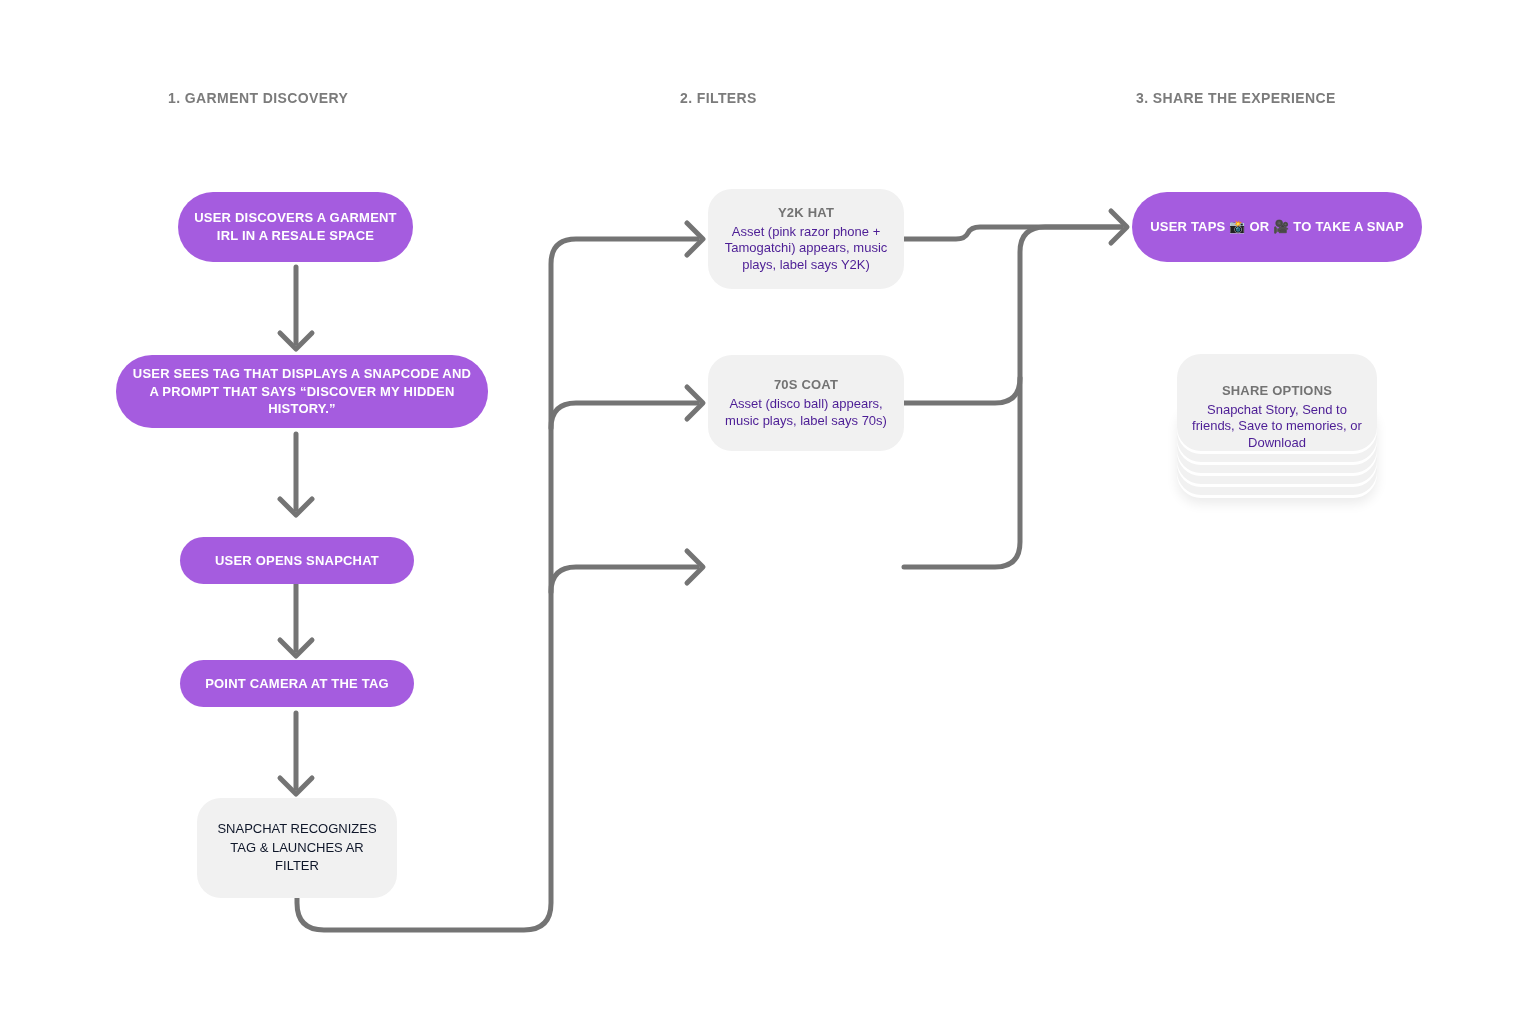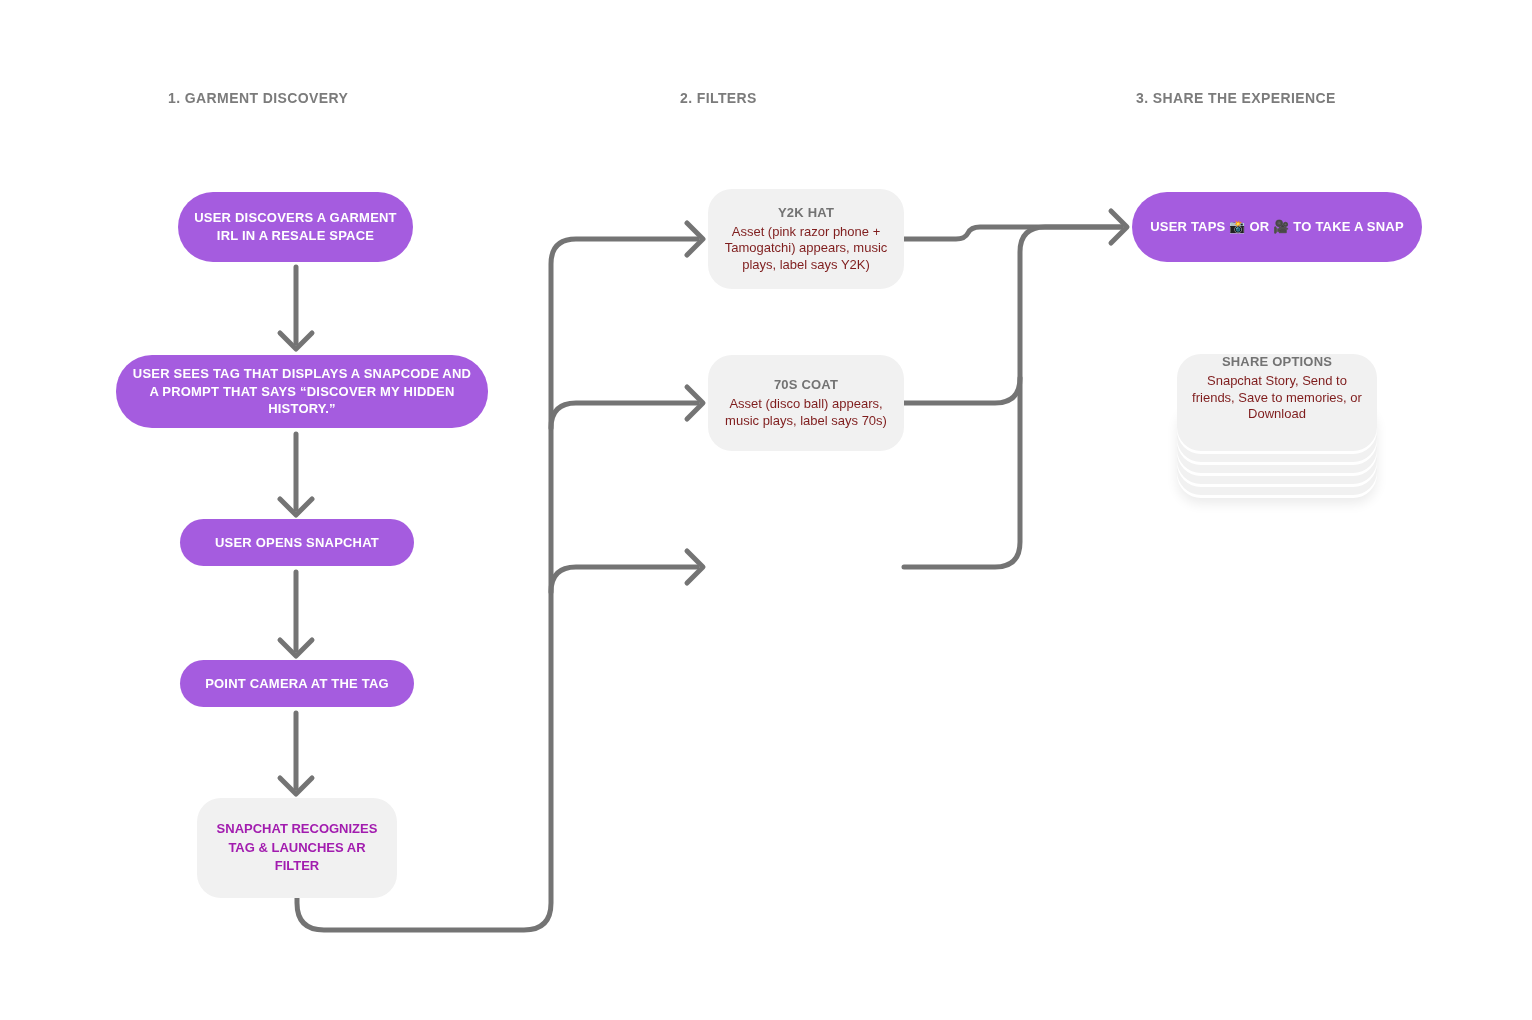--- a/index.html
+++ b/index.html
@@ -19,32 +19,32 @@
   .pill {
     background:#a55cdf; color:#ffffff; font-weight:700; font-size:13px;
     line-height:1.38; letter-spacing:.2px; white-space:pre-line;
   }
   .card { background:#f1f1f1; border-radius:24px; }
   .card-title {
     font-weight:700; font-size:13px; color:#737373; letter-spacing:.2px;
     margin-bottom:3px; white-space:pre-line; line-height:1.25;
   }
   .card-body {
-    font-size:13px; color:#7f1d1d; line-height:1.26; white-space:pre-line;
+    font-size:13px; color:#4c1d95; line-height:1.26; white-space:pre-line;
   }
-  .dark-note { font-weight:700; font-size:13px; color:#a21caf; line-height:1.45; white-space:pre-line; }
+  .dark-note { font-weight:400; font-size:13px; color:#0f172a; line-height:1.45; white-space:pre-line; }
   .stack-wrap { position:absolute; left:1177px; top:354px; width:200px; height:97px; }
   .stack-layer {
     position:absolute; left:0; width:200px; height:97px; background:#f1f1f1;
     border-radius:24px; box-shadow:0 3px 0 #ffffff;
   }
   .stack-bottom { box-shadow:0 3px 0 #ffffff, 0 9px 12px rgba(0,0,0,.08); }
   .share-card {
     position:absolute; left:0; top:0; width:200px; height:97px;
-    display:flex; flex-direction:column; align-items:center; justify-content:flex-start;
+    display:flex; flex-direction:column; align-items:center; justify-content:flex-end;
     text-align:center; background:#f1f1f1; border-radius:24px;
     box-shadow:0 3px 0 #ffffff; box-sizing:border-box; padding:0 8px;
   }
 </style>
 </head>
 <body>
 
 <div class="canvas">
 
   <svg class="connectors" viewBox="0 0 1532 1020" fill="none" stroke="#747474" stroke-width="5" stroke-linecap="round" stroke-linejoin="round">
@@ -87,21 +87,21 @@
   <div class="col-header" style="left:680px; top:90px;">2. FILTERS</div>
   <div class="col-header" style="left:1136px; top:90px;text-align:right;">3. SHARE THE EXPERIENCE</div>
 
   <div class="node pill" style="left:178px; top:192px; width:235px; height:70px; border-radius:35px; padding:0 16px;">USER DISCOVERS A GARMENT
 IRL IN A RESALE SPACE</div>
 
   <div class="node pill" style="left:116px; top:355px; width:372px; height:73px; border-radius:36px; padding:0 12px;">USER SEES TAG THAT DISPLAYS A  SNAPCODE AND
 A PROMPT THAT SAYS “DISCOVER MY HIDDEN
 HISTORY.”</div>
 
-  <div class="node pill" style="left:180px; top:519px; width:234px; height:47px; border-radius:24px; padding:0 14px;">USER OPENS SNAPCHAT</div>
+  <div class="node pill" style="left:180px; top:537px; width:234px; height:47px; border-radius:24px; padding:0 14px;">USER OPENS SNAPCHAT</div>
 
   <div class="node pill" style="left:180px; top:660px; width:234px; height:47px; border-radius:24px; padding:0 14px;">POINT CAMERA AT THE TAG</div>
 
   <div class="node card" style="left:197px; top:798px; width:200px; height:100px; padding:0 14px;">
     <div class="dark-note">SNAPCHAT RECOGNIZES
 TAG &amp; LAUNCHES AR
 FILTER</div>
   </div>
 
   <div class="node card" style="left:708px; top:189px; width:196px; height:100px; padding:0 8px;">

